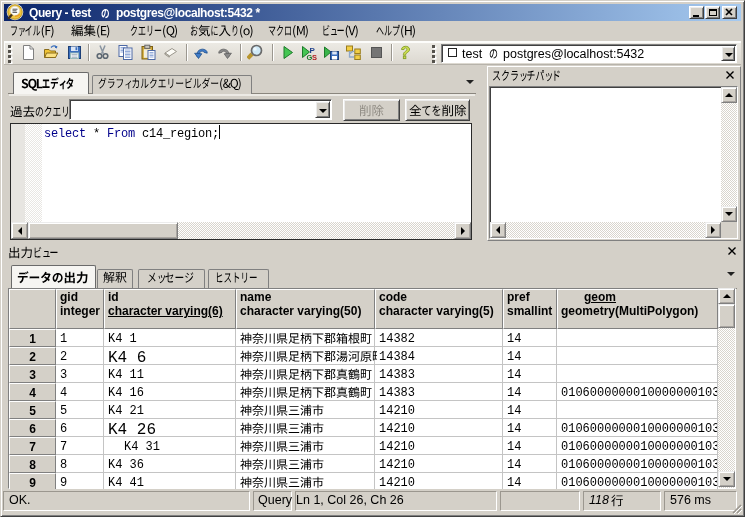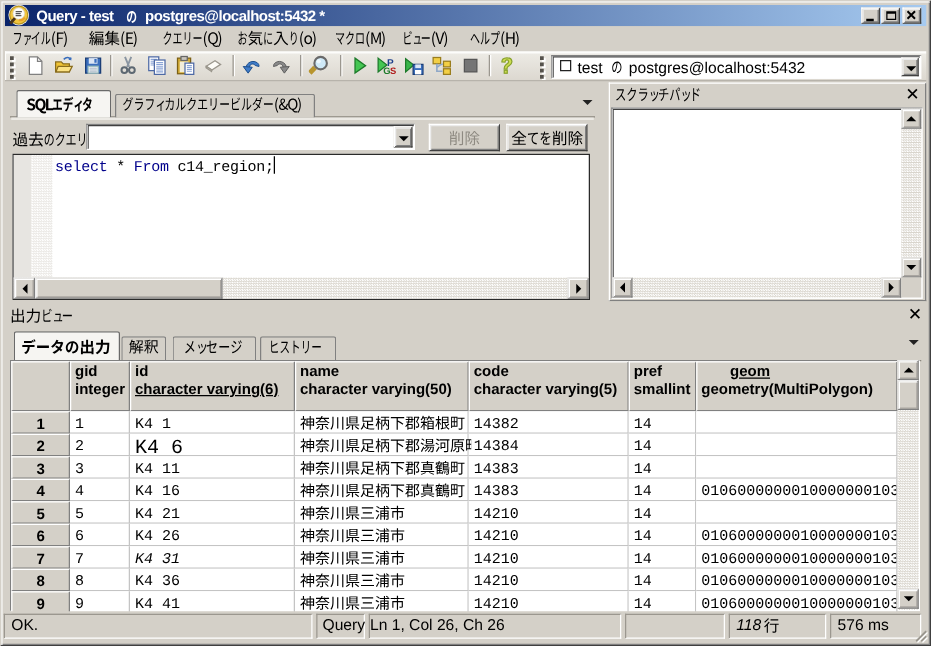--- a/index.html
+++ b/index.html
@@ -504,21 +504,21 @@
 <div style="position:absolute;left:9px;top:419px;width:47px;height:18px;background:#d4d0c8;border:1px solid;border-color:#fff #808080 #808080 #fff;">
     <div style="text-align:center;font-weight:bold;font-size:12px;margin-top:2px">6</div>
   </div>
 <div style="position:absolute;left:56px;top:419px;width:48px;height:18px;background:#fff;border-right:1px solid #c4c4c4;border-bottom:1px solid #c4c4c4;overflow:hidden;"></div>
 <div style="position:absolute;left:104px;top:419px;width:132px;height:18px;background:#fff;border-right:1px solid #c4c4c4;border-bottom:1px solid #c4c4c4;overflow:hidden;"></div>
 <div style="position:absolute;left:236px;top:419px;width:139px;height:18px;background:#fff;border-right:1px solid #c4c4c4;border-bottom:1px solid #c4c4c4;overflow:hidden;"></div>
 <div style="position:absolute;left:375px;top:419px;width:128px;height:18px;background:#fff;border-right:1px solid #c4c4c4;border-bottom:1px solid #c4c4c4;overflow:hidden;"></div>
 <div style="position:absolute;left:503px;top:419px;width:54px;height:18px;background:#fff;border-right:1px solid #c4c4c4;border-bottom:1px solid #c4c4c4;overflow:hidden;"></div>
 <div style="position:absolute;left:557px;top:419px;width:161px;height:18px;background:#fff;border-right:1px solid #c4c4c4;border-bottom:1px solid #c4c4c4;overflow:hidden;"></div>
 <div style="position:absolute;left:60px;top:421px;white-space:pre;"><span class="mono" style="font-size:12px">6</span></div>
-<div style="position:absolute;left:108px;top:421px;white-space:pre;"><span class="mono" style="font-size:12px">K4 26</span></div>
+<div style="position:absolute;left:108px;top:421px;white-space:pre;"><span class="mono" style="font-size:16px">K4 26</span></div>
 <div style="position:absolute;left:240px;top:421.2px;overflow:hidden;width:137px;"><svg width="85" height="14" viewBox="0 0 85 14" style="fill:#000;overflow:visible">
       <use href="#g71" transform="translate(0.0 11.8) scale(0.012 0.012)"></use>
       <use href="#g72" transform="translate(12.0 11.8) scale(0.012 0.012)"></use>
       <use href="#g73" transform="translate(24.0 11.8) scale(0.012 0.012)"></use>
       <use href="#g74" transform="translate(36.0 11.8) scale(0.012 0.012)"></use>
       <use href="#g87" transform="translate(48.0 11.8) scale(0.012 0.012)"></use>
       <use href="#g88" transform="translate(60.0 11.8) scale(0.012 0.012)"></use>
       <use href="#g89" transform="translate(72.0 11.8) scale(0.012 0.012)"></use>
     </svg></div>
 <div style="position:absolute;left:379px;top:421px;white-space:pre;"><span class="mono" style="font-size:12px">14210</span></div>
@@ -527,21 +527,21 @@
 <div style="position:absolute;left:9px;top:437px;width:47px;height:18px;background:#d4d0c8;border:1px solid;border-color:#fff #808080 #808080 #fff;">
     <div style="text-align:center;font-weight:bold;font-size:12px;margin-top:2px">7</div>
   </div>
 <div style="position:absolute;left:56px;top:437px;width:48px;height:18px;background:#fff;border-right:1px solid #c4c4c4;border-bottom:1px solid #c4c4c4;overflow:hidden;"></div>
 <div style="position:absolute;left:104px;top:437px;width:132px;height:18px;background:#fff;border-right:1px solid #c4c4c4;border-bottom:1px solid #c4c4c4;overflow:hidden;"></div>
 <div style="position:absolute;left:236px;top:437px;width:139px;height:18px;background:#fff;border-right:1px solid #c4c4c4;border-bottom:1px solid #c4c4c4;overflow:hidden;"></div>
 <div style="position:absolute;left:375px;top:437px;width:128px;height:18px;background:#fff;border-right:1px solid #c4c4c4;border-bottom:1px solid #c4c4c4;overflow:hidden;"></div>
 <div style="position:absolute;left:503px;top:437px;width:54px;height:18px;background:#fff;border-right:1px solid #c4c4c4;border-bottom:1px solid #c4c4c4;overflow:hidden;"></div>
 <div style="position:absolute;left:557px;top:437px;width:161px;height:18px;background:#fff;border-right:1px solid #c4c4c4;border-bottom:1px solid #c4c4c4;overflow:hidden;"></div>
 <div style="position:absolute;left:60px;top:439px;white-space:pre;"><span class="mono" style="font-size:12px">7</span></div>
-<div style="position:absolute;left:108px;top:439px;white-space:pre;font-style:italic;"><span class="mono" style="font-size:12px">K4 31</span></div>
+<div style="position:absolute;left:124px;top:439px;white-space:pre;"><span class="mono" style="font-size:12px">K4 31</span></div>
 <div style="position:absolute;left:240px;top:439.2px;overflow:hidden;width:137px;"><svg width="85" height="14" viewBox="0 0 85 14" style="fill:#000;overflow:visible">
       <use href="#g71" transform="translate(0.0 11.8) scale(0.012 0.012)"></use>
       <use href="#g72" transform="translate(12.0 11.8) scale(0.012 0.012)"></use>
       <use href="#g73" transform="translate(24.0 11.8) scale(0.012 0.012)"></use>
       <use href="#g74" transform="translate(36.0 11.8) scale(0.012 0.012)"></use>
       <use href="#g87" transform="translate(48.0 11.8) scale(0.012 0.012)"></use>
       <use href="#g88" transform="translate(60.0 11.8) scale(0.012 0.012)"></use>
       <use href="#g89" transform="translate(72.0 11.8) scale(0.012 0.012)"></use>
     </svg></div>
 <div style="position:absolute;left:379px;top:439px;white-space:pre;"><span class="mono" style="font-size:12px">14210</span></div>

